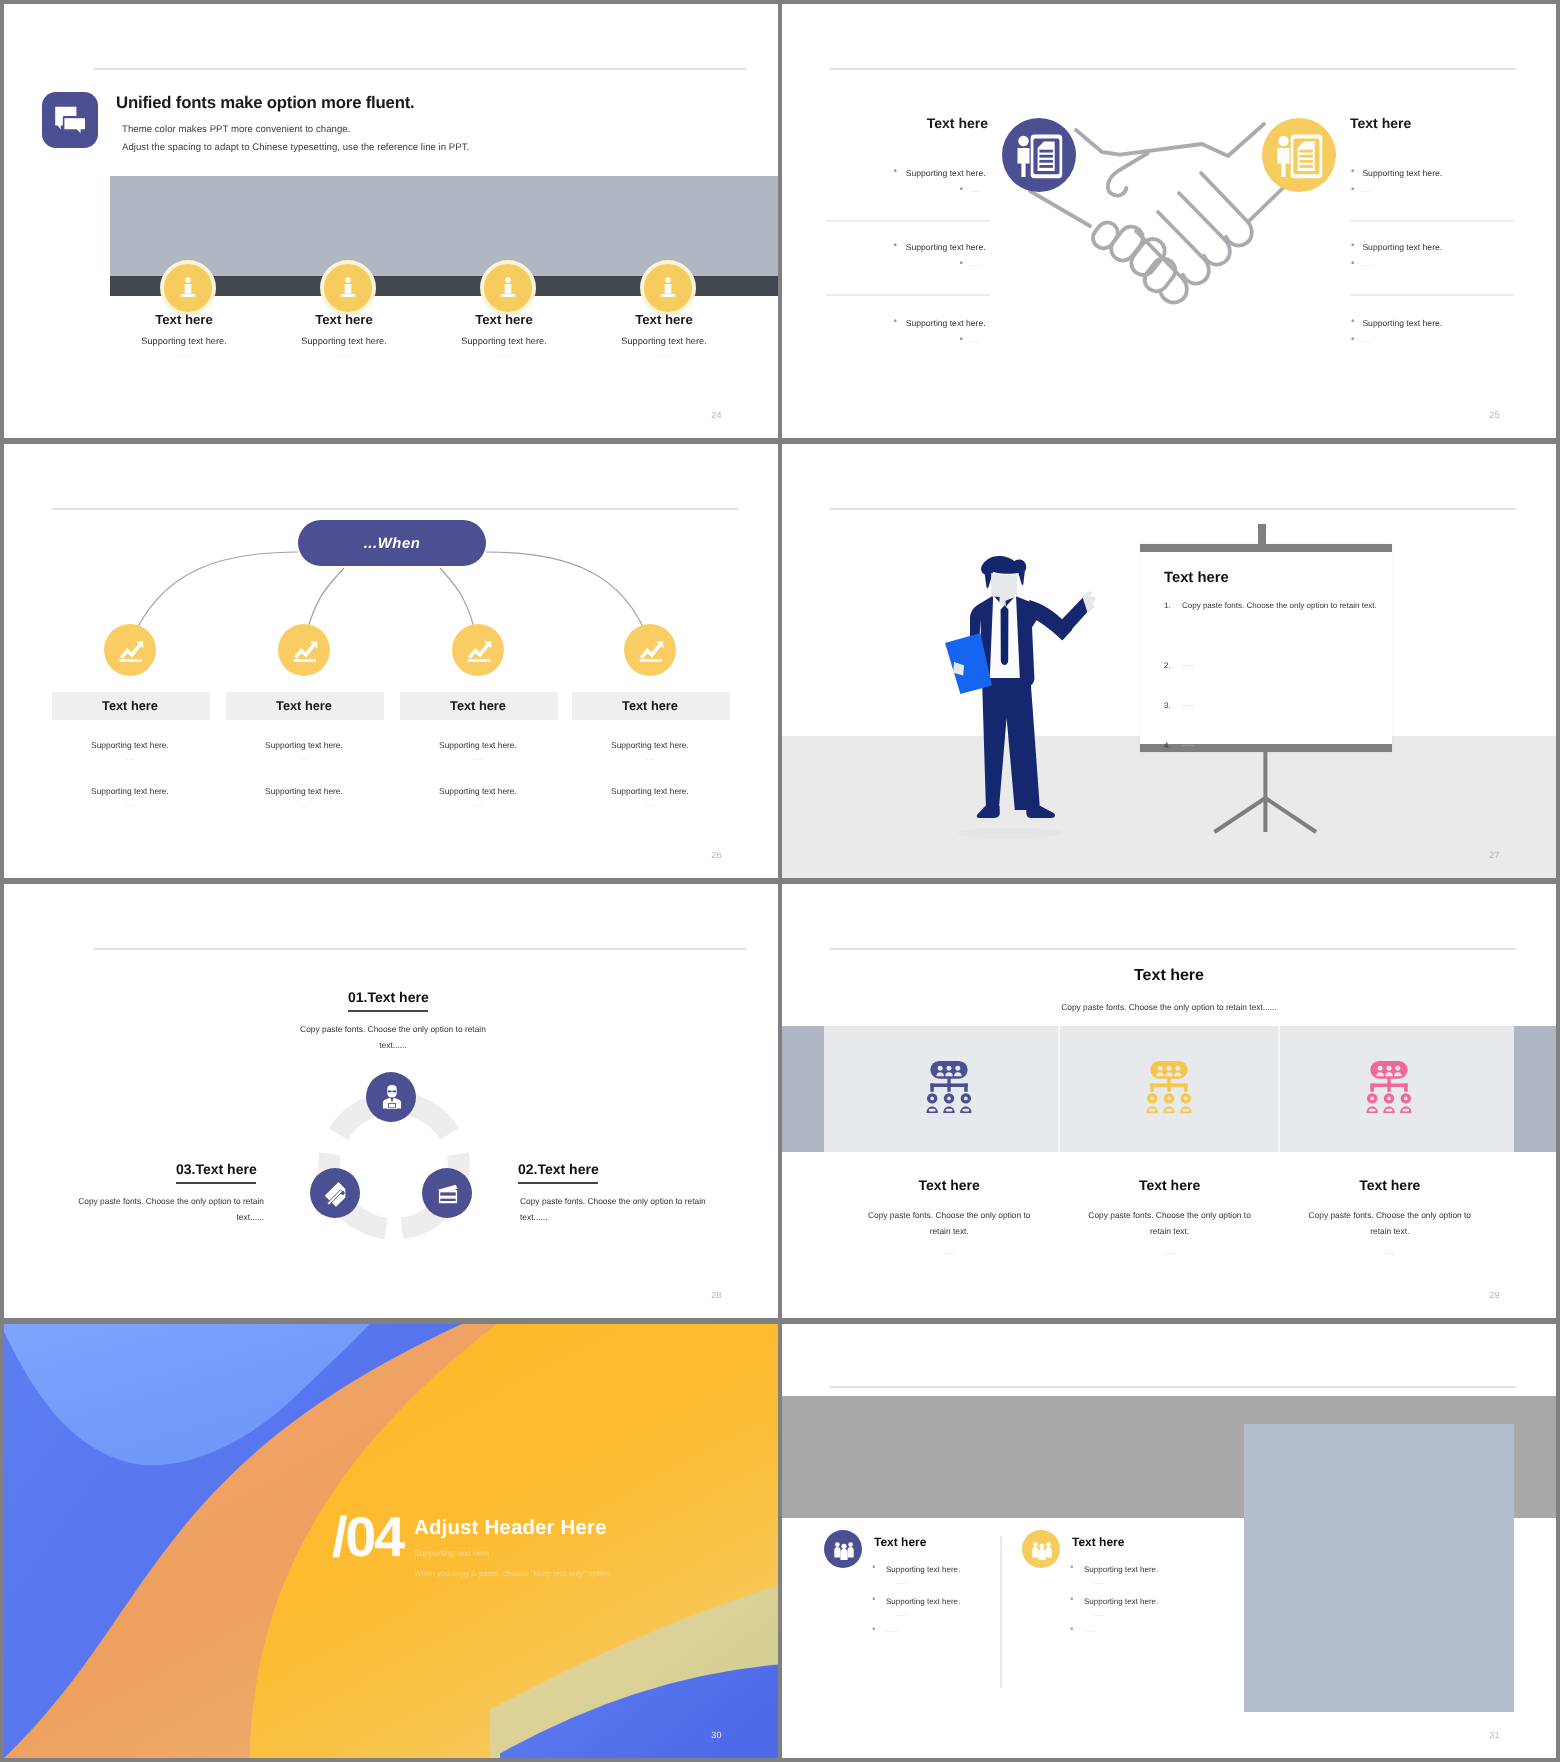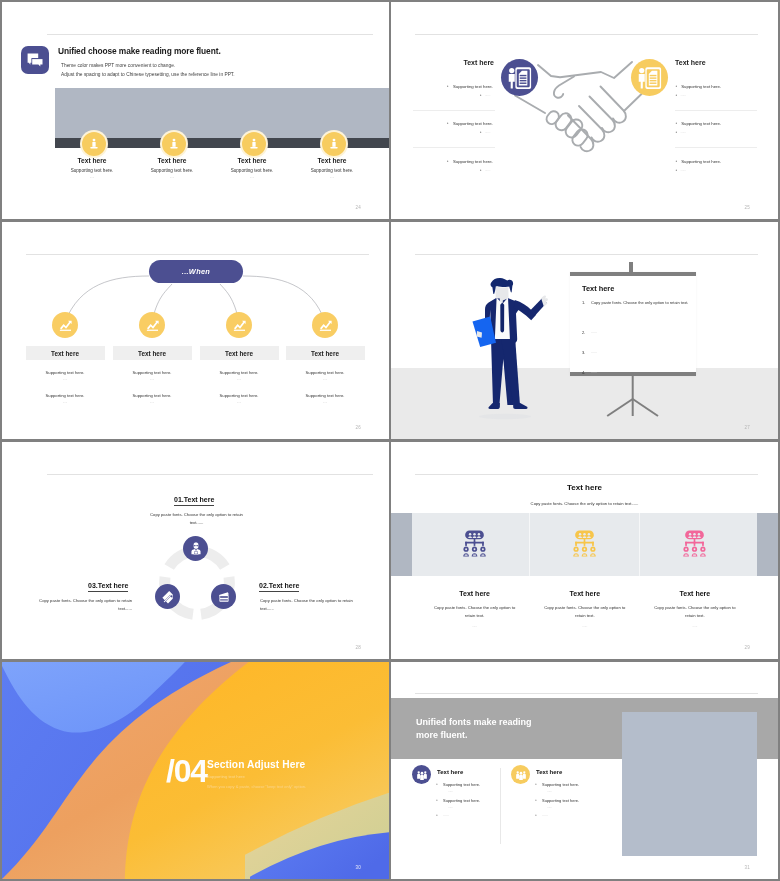--- a/index.html
+++ b/index.html
@@ -72,21 +72,21 @@
   .s6-s{position:absolute;left:0;top:59px;width:387px;text-align:center;font-size:4.2px;color:#333;}
   .s6-band{position:absolute;left:0;top:71px;width:387px;height:63px;background:#e7eaed;}
   .s6-edge{position:absolute;top:71px;width:21px;height:63px;background:#b0b7c2;}
   .s6-sep{position:absolute;top:71px;width:1px;height:63px;background:#f6f7f8;}
   .s6-ih{position:absolute;font-size:7px;font-weight:bold;color:#111;width:110px;text-align:center;top:148px;}
   .s6-ip{position:absolute;font-size:4.2px;color:#333;width:84px;text-align:center;top:162px;line-height:1.9;}
   .s6-it{position:absolute;font-size:3px;color:#c9c9c9;width:84px;text-align:center;top:182px;}
 
   
   .s7{background:#4d6cf0;}
-  .s7-num{position:absolute;left:164px;top:90.5px;font-size:32px;font-weight:bold;color:#fdfdfd;letter-spacing:-1.2px;font-family:"Liberation Sans",sans-serif;}
+  .s7-num{position:absolute;left:164px;top:90.5px;font-size:28px;font-weight:bold;color:#fdfdfd;letter-spacing:-1.2px;font-family:"Liberation Sans",sans-serif;}
   .s7-title{position:absolute;left:205px;top:97px;font-size:10.2px;font-weight:bold;color:#fff;letter-spacing:.1px;}
   .s7-s1{position:absolute;left:205px;top:112px;font-size:4.2px;color:#fbd88f;}
   .s7-s2{position:absolute;left:205px;top:122px;font-size:4px;color:#fbd489;}
 
   
   .s8 .rule{left:24px;top:31px;width:343px;}
   .s8-band{position:absolute;left:0;top:36px;width:387px;height:61px;background:#a8a8a8;}
   .s8-title{position:absolute;left:25px;top:54px;font-size:9px;font-weight:bold;color:#fff;line-height:1.48;}
   .s8-img{position:absolute;left:231px;top:50px;width:135px;height:144px;background:#b4bdcb;}
   .s8-badge{position:absolute;width:19px;height:19px;border-radius:50%;display:flex;align-items:center;justify-content:center;}
@@ -102,21 +102,21 @@
 <div id="grid">
   <div class="slide s1">
     <div class="hr rule"></div>
     <div class="s1-icon">
       <svg width="28" height="28" viewBox="0 0 28 28">
         <path fill="#fff" d="M6.6 7.4h10.6v5.1h-6.8v4.3H9.4l-0.1 1.9-1.4-1.9H6.6z"></path>
         <path fill="#fff" d="M11.2 12.8h10.3v5.8h-2.2v2.0l-1.9-2.0h-6.2z"></path>
         <path fill="#4c4f91" d="M10.6 12.0h11.4v1.1H10.6z"></path>
       </svg>
     </div>
-    <div class="s1-title">Unified choose make reading more fluent.</div>
+    <div class="s1-title">Unified fonts make option more fluent.</div>
     <div class="s1-sub" style="top:61px">Theme color makes PPT more convenient to change.</div>
     <div class="s1-sub" style="top:70px">Adjust the spacing to adapt to Chinese typesetting, use the reference line in PPT.</div>
     <div class="s1-band"></div>
     <div class="s1-dark"></div>
     <div id="s1dots">
         <div class="tl-dot" style="left: 80px;">
           <svg width="14" height="14" viewBox="0 0 24 24">
             <g fill="#fff">
               <circle cx="12" cy="5.2" r="2.4"></circle>
               <path d="M9.2 8.6h5.6v8.2H9.2z"></path>
@@ -634,32 +634,28 @@
         </linearGradient>
       </defs>
       <rect width="387" height="217" fill="url(#g1)"></rect>
       <path d="M0 4 C12 28 28 58 58 68 C84 77 120 62 148 34 C168 15 180 4 188 -6 H0z" fill="url(#g2)"></path>
       <path d="M228.9 0 C72.6 72.1 75.5 144.9 0 217 H387 V0z" fill="url(#g3)"></path>
       <path d="M246.6 0 C145 77.7 124.3 153.4 122.8 217 H387 V0z" fill="url(#g4)"></path>
       <path d="M387 130.7 Q315 153.6 243 192.8 L243 217 H387z" fill="url(#g5)"></path>
       <path d="M387 170.3 Q317.5 176.1 248 214.7 L248 217 H387z" fill="url(#g1)"></path>
     </svg>
     <div class="s7-num">/04</div>
-    <div class="s7-title">Section Adjust Here</div>
+    <div class="s7-title">Adjust Header Here</div>
     <div class="s7-s1">Supporting text here</div>
     <div class="s7-s2">When you copy &amp; paste, choose "keep text only" option.</div>
     <div class="pn" style="color:#e8ecfb">30</div>
   </div>
   <div class="slide s8">
     <div class="hr rule"></div>
     <div class="s8-band"></div>
-    <div class="s8-title">
-      <span>Unified fonts make reading</span><br>
-      <span>more fluent.</span>
-    </div>
     <div class="s8-img"></div>
     <div class="s8-div" style="left:109px;top:106px;height:76px"></div>
     <div id="s8cols">
         <div class="s8-badge" style="left: 21px; top: 103px; background: rgb(76, 79, 145);">
           <svg width="12" height="12" viewBox="0 0 24 24">
             <g fill="#fff">
               <circle cx="5.4" cy="6.6" r="2.3"></circle>
               <path d="M2.3 12.0c0-1.9 1.4-3.1 3.1-3.1s3.1 1.2 3.1 3.1v7.6H2.3z"></path>
               <circle cx="18.6" cy="6.6" r="2.3"></circle>
               <path d="M15.5 12.0c0-1.9 1.4-3.1 3.1-3.1s3.1 1.2 3.1 3.1v7.6h-6.2z"></path>

